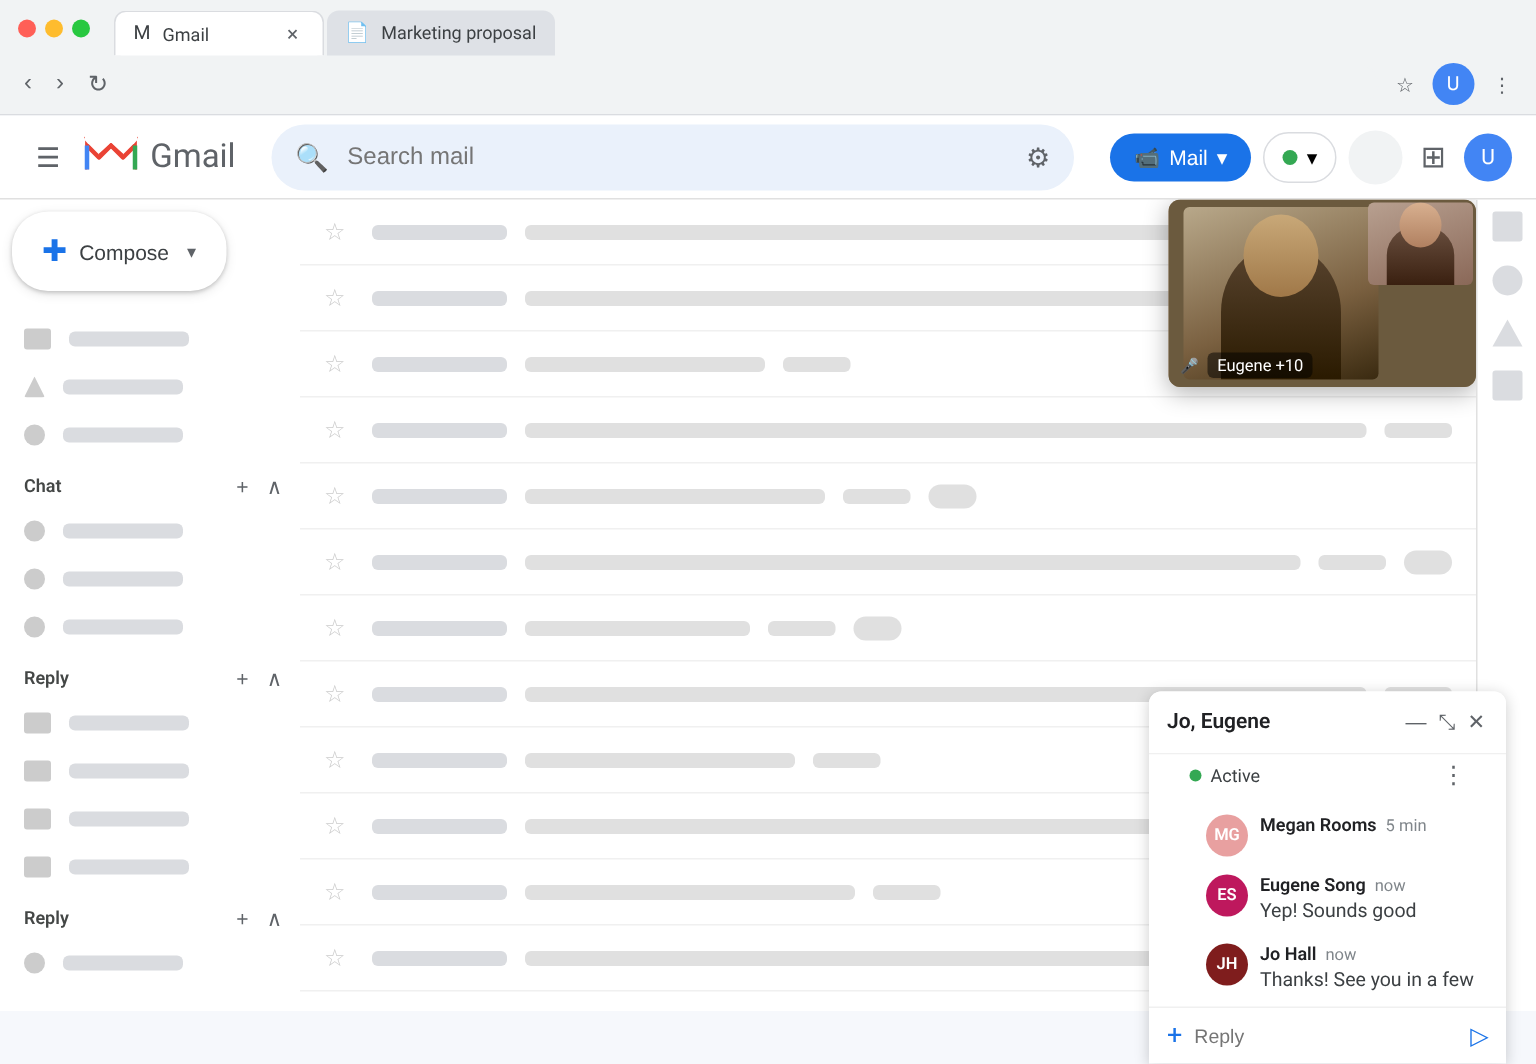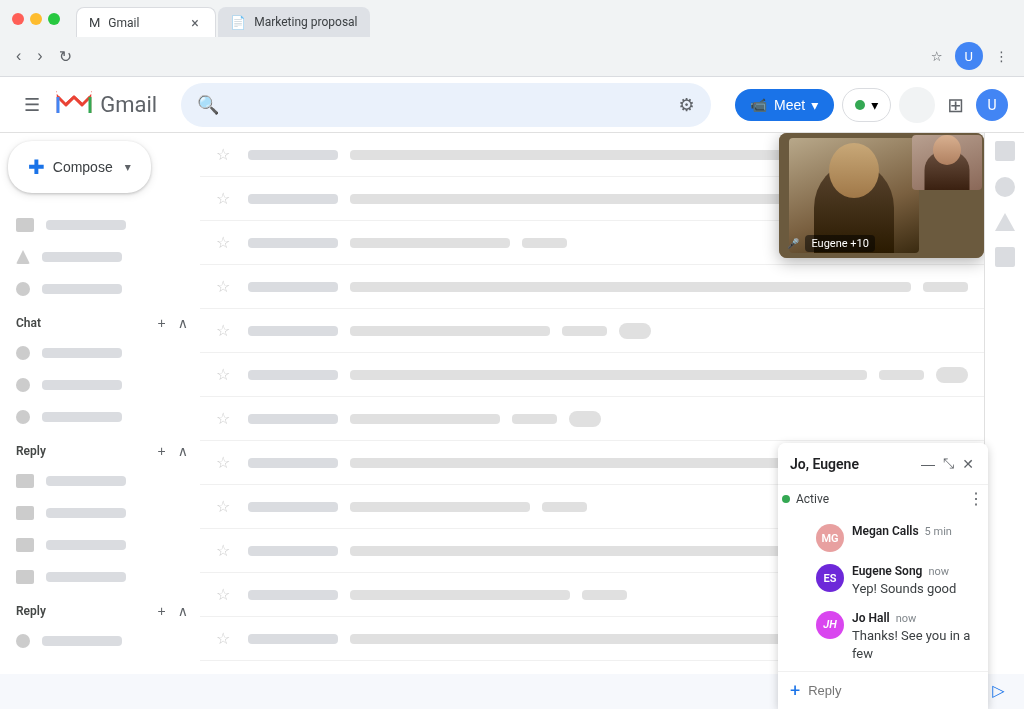--- a/index.html
+++ b/index.html
@@ -124,43 +124,43 @@
       position: absolute; right: 2px; top: 2px; width: 70px; height: 55px;
       background: #9b8565; border-radius: 4px; overflow: hidden;
     }
     .video-controls {
       position: absolute; bottom: 6px; left: 8px; display: flex; align-items: center; gap: 6px;
     }
     .video-label { background: rgba(0,0,0,0.5); color: white; font-size: 11px; padding: 2px 6px; border-radius: 4px; text-align: right; }
 
     
     .chat-panel {
-      position: fixed; bottom: 0; right: 36px; width: 210px;
+      position: fixed; bottom: 0; right: 20px; width: 238px;
       background: white; border-radius: 8px 8px 0 0;
       box-shadow: 0 2px 10px rgba(0,0,0,0.2);
       z-index: 200; font-family: 'Google Sans', Roboto, Arial, sans-serif;
     }
     .chat-header {
       display: flex; align-items: center; justify-content: space-between;
       padding: 10px 12px; background: white; border-radius: 8px 8px 0 0;
       border-bottom: 1px solid #f0f0f0;
     }
     .chat-title { font-size: 14px; font-weight: 600; color: #202124; }
     .chat-header-btns { display: flex; gap: 4px; }
     .chat-header-btn { background: none; border: none; cursor: pointer; color: #5f6368; font-size: 14px; padding: 2px; }
-    .chat-status { display: flex; align-items: center; gap: 6px; padding: 4px 4px 8px; }
+    .chat-status { display: flex; align-items: center; gap: 6px; padding: 4px 27px 8px; }
     .active-dot { width: 8px; height: 8px; border-radius: 50%; background: #34a853; }
     .active-text { font-size: 12px; color: #3c4043; }
     .chat-more-btn { background: none; border: none; cursor: pointer; color: #5f6368; font-size: 16px; margin-left: auto; }
     .chat-messages { padding: 8px; display: flex; flex-direction: column; gap: 12px; max-height: 180px; overflow-y: auto; margin-left: 30px; }
     .chat-message { display: flex; gap: 8px; }
     .chat-avatar { width: 28px; height: 28px; border-radius: 50%; flex-shrink: 0; display: flex; align-items: center; justify-content: center; font-size: 11px; font-weight: 600; color: white; }
     .avatar-megan { background: #e8a0a0; }
-    .avatar-eugene { background: #6d28d9; }
-    .avatar-jo { background: #d946ef; font-style: italic; }
+    .avatar-eugene { background: #be185d; }
+    .avatar-jo { background: #7f1d1d; }
     .chat-message-content { flex: 1; }
     .chat-message-header { display: flex; align-items: baseline; gap: 6px; margin-bottom: 2px; }
     .chat-sender { font-size: 12px; font-weight: 600; color: #202124; }
     .chat-time { font-size: 11px; color: #80868b; }
     .chat-text { font-size: 13px; color: #3c4043; line-height: 1.4; }
     .chat-input-area { border-top: 1px solid #f0f0f0; padding: 8px 12px; display: flex; align-items: center; gap: 8px; }
     .chat-plus { color: #1a73e8; font-size: 18px; cursor: pointer; }
     .chat-input { flex: 1; border: none; outline: none; font-size: 13px; color: #3c4043; background: none; }
     .chat-send-btn { background: none; border: none; cursor: pointer; color: #1a73e8; font-size: 16px; }
 
@@ -221,26 +221,27 @@
         <path d="M2 22 L2 6 L18 18 L34 6 L34 22" fill="#fff"></path>
         <path d="M2 6 L10 14 L18 6 L26 14 L34 6" stroke="#EA4335" stroke-width="3" fill="none" stroke-linejoin="round"></path>
         <line x1="2" y1="6" x2="2" y2="22" stroke="#4285F4" stroke-width="3"></line>
         <line x1="34" y1="6" x2="34" y2="22" stroke="#34A853" stroke-width="3"></line>
         <line x1="2" y1="22" x2="34" y2="22" stroke="#FBBC05" stroke-width="0"></line>
       </svg>
       <span class="logo-text">Gmail</span>
     </div>
     <div class="search-bar" style="background:#eaf1fb;">
       <span style="color:#5f6368; font-size:18px;">🔍</span>
+      <input type="text" style="background: none; border: none; outline: none; font-size: 16px; color: rgb(60, 64, 67); flex: 1 1 0%; width: 100%;" placeholder="Search mail">
       <span style="color:#5f6368; font-size:18px; margin-left:auto; cursor:pointer;">⚙</span>
     </div>
     <div class="header-actions">
       <button class="meet-btn">
         <span>📹</span>
-        <span>Meet</span>
+        <span>Mail</span>
         <span>▾</span>
       </button>
       <button class="green-dot-btn">
         <span class="green-dot"></span>
         <span>▾</span>
       </button>
       <button style="width:36px;height:36px;border-radius:50%;background:#f1f3f4;border:none;cursor:pointer;"></button>
       <button class="icon-btn" style="font-size:20px;">⊞</button>
       <div class="profile-pic" style="width:32px;height:32px;font-size:14px;">U</div>
     </div>
@@ -448,21 +449,21 @@
     <div class="active-dot"></div>
     <span class="active-text">Active</span>
     <button class="chat-more-btn">⋮</button>
   </div>
   <div class="chat-messages">
 
     <div class="chat-message">
       <div class="chat-avatar avatar-megan">MG</div>
       <div class="chat-message-content">
         <div class="chat-message-header">
-          <span class="chat-sender">Megan Calls</span>
+          <span class="chat-sender">Megan Rooms</span>
           <span class="chat-time">5 min</span>
         </div>
       </div>
     </div>
 
     <div class="chat-message">
       <div class="chat-avatar avatar-eugene">ES</div>
       <div class="chat-message-content">
         <div class="chat-message-header">
           <span class="chat-sender">Eugene Song</span>

